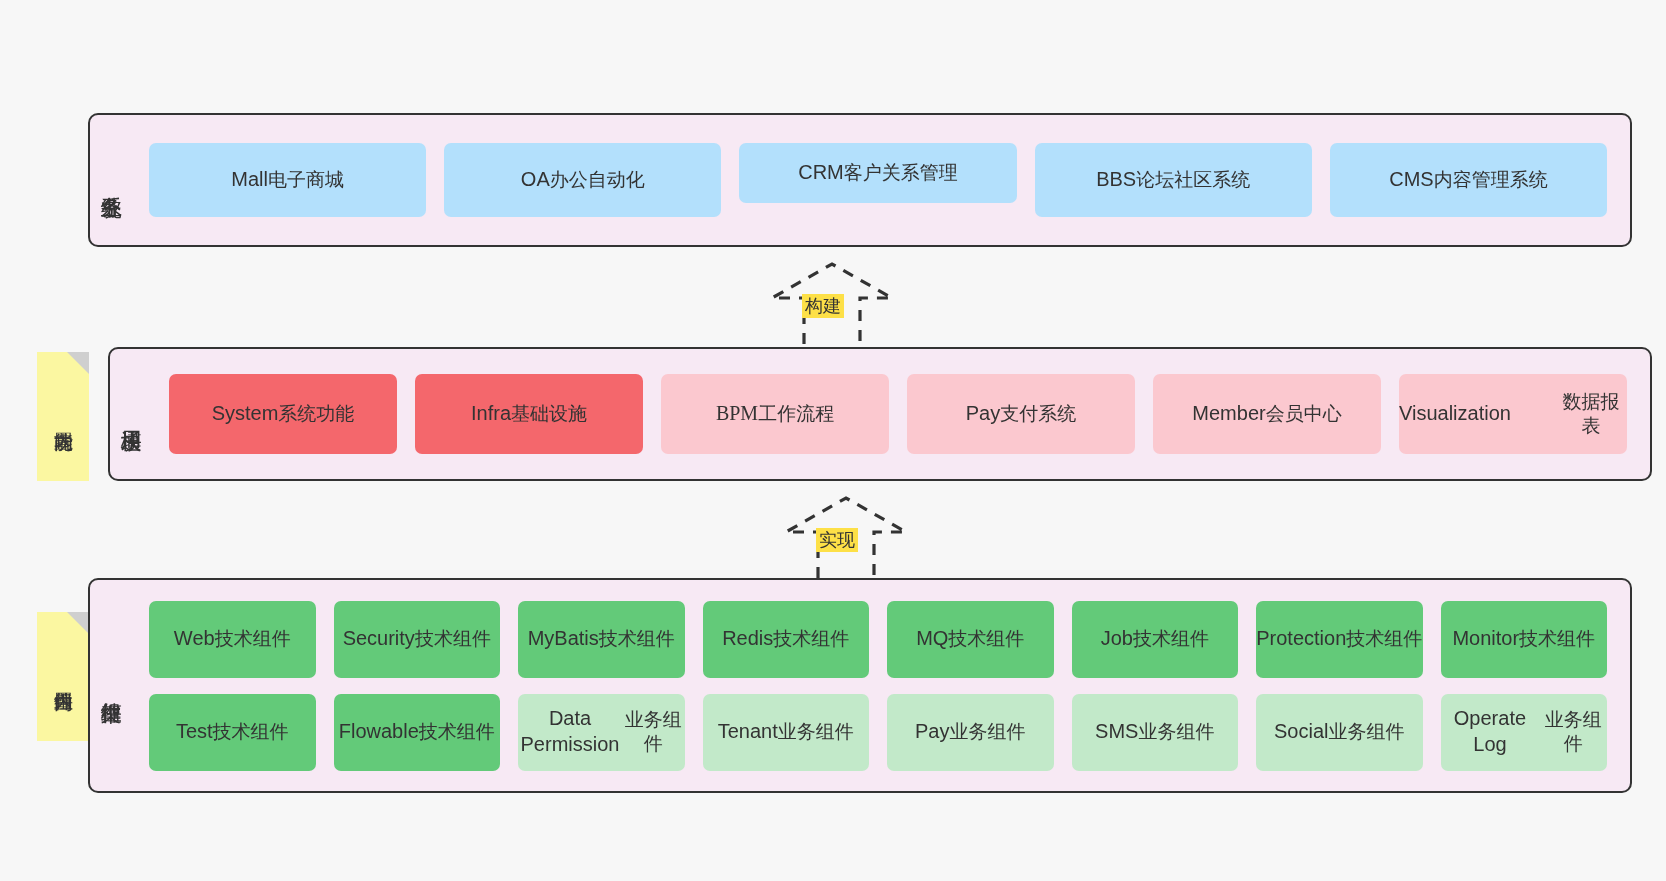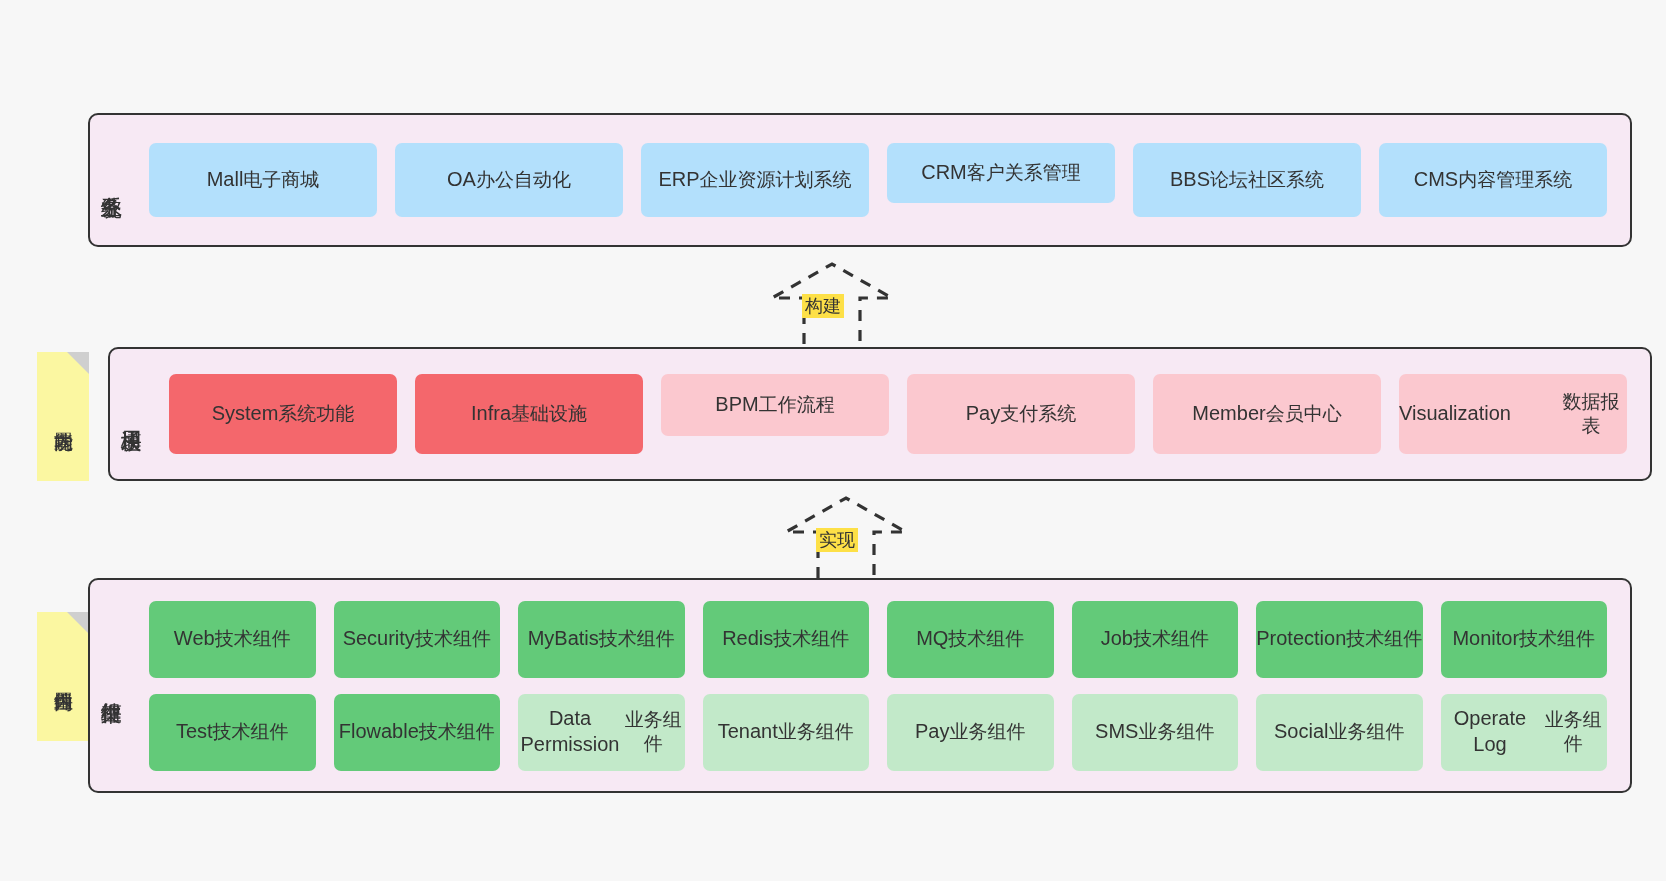--- a/index.html
+++ b/index.html
@@ -126,26 +126,20 @@
             <span class="t2">电子商城</span>
           </div>
         </div>
         <div class="cell">
           <div class="box c-blue" style="height:74px;">
             <span class="t1">OA</span>
             <span class="t2">办公自动化</span>
           </div>
         </div>
         <div class="cell">
-          <div class="box c-blue" style="height:74px;">
-            <span class="t1">ERP</span>
-            <span class="t2">企业资源计划系统</span>
-          </div>
-        </div>
-        <div class="cell">
           <div class="box c-blue" style="height:60px;">
             <span class="t1">CRM</span>
             <span class="t2">客户关系管理</span>
           </div>
         </div>
         <div class="cell">
           <div class="box c-blue" style="height:74px;">
             <span class="t1">BBS</span>
             <span class="t2">论坛社区系统</span>
           </div>
@@ -182,21 +176,21 @@
             <span class="t2">系统功能</span>
           </div>
         </div>
         <div class="cell">
           <div class="box c-red" style="height:80px;">
             <span class="t1">Infra</span>
             <span class="t2">基础设施</span>
           </div>
         </div>
         <div class="cell">
-          <div class="box c-pink" style="height:62px;">
+          <div class="box c-pink" style="height:80px;font-family:Liberation Serif, serif;">
             <span class="t1">BPM</span>
             <span class="t2">工作流程</span>
           </div>
         </div>
         <div class="cell">
           <div class="box c-pink" style="height:80px;">
             <span class="t1">Pay</span>
             <span class="t2">支付系统</span>
           </div>
         </div>

